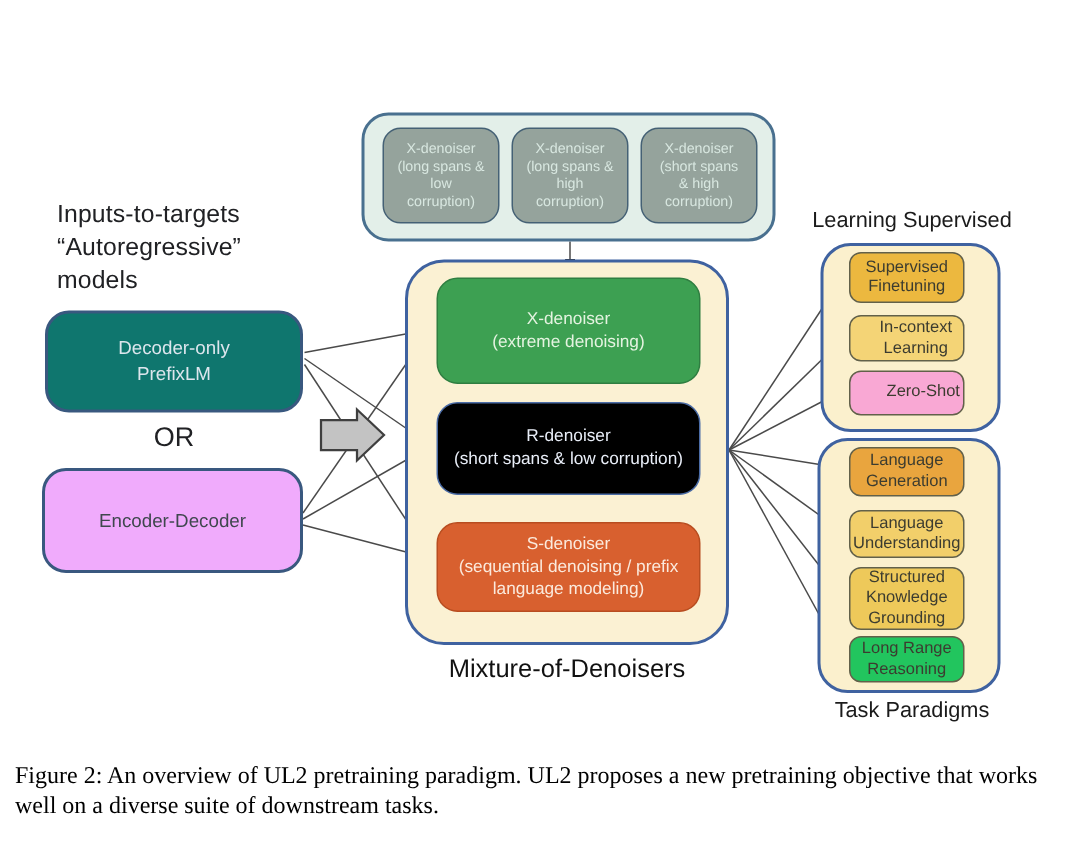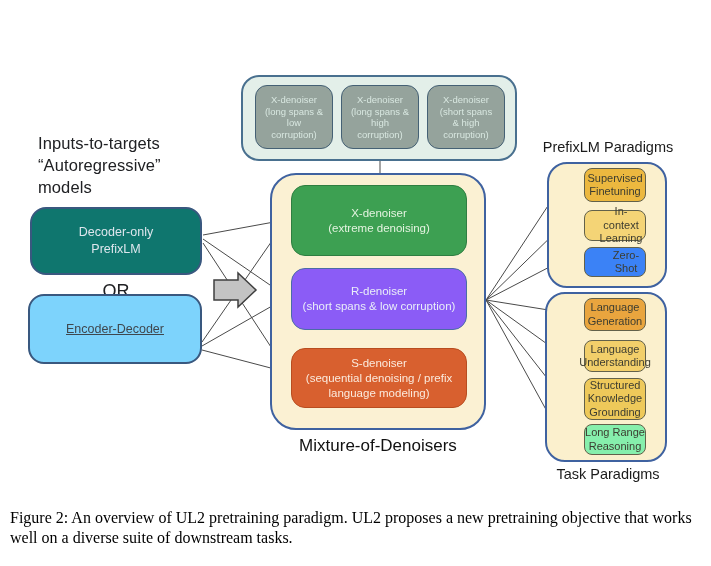--- a/index.html
+++ b/index.html
@@ -19,41 +19,41 @@
   .gbox1{left:255px;} .gbox2{left:341px;} .gbox3{left:427px;}
   .gbox .t{display:block;}
 
   
   .heading{left:38px;top:132px;width:180px;font-size:16.5px;line-height:22px;
     color:#202124;font-weight:500;letter-spacing:.1px;}
   .model-box{border-radius:16px;font-size:12.5px;line-height:17px;flex-direction:column;}
   .decoder{left:30px;top:207px;width:172px;height:68px;background:#0f766e;
     border:2px solid #39587f;color:#dde6ed;}
   .or-label{left:30px;top:279px;width:172px;height:24px;font-size:18px;color:#202124;font-weight:500;}
-  .encoder{left:28px;top:294px;width:174px;height:70px;background:#7dd3fc;
-    border:2px solid #39587f;color:#3f474e;text-decoration:underline;}
+  .encoder{left:28px;top:312px;width:174px;height:70px;background:#f0abfc;
+    border:2px solid #39587f;color:#3f474e;}
 
   
   .mod{left:270px;top:173px;width:216px;height:257px;background:#fbf1d3;
     border:2px solid #3f62a0;border-radius:26px;}
   .mbox{left:291px;width:176px;border-radius:14px;flex-direction:column;font-size:11.5px;line-height:15px;}
   .m-green{top:185px;height:71px;background:#3da052;border:1px solid #2f7e41;color:#e4f3e0;}
-  .m-blue{top:268px;height:62px;background:#8b5cf6;border:1px solid #4b6ca6;color:#e9eef8;align-items:center;}
+  .m-blue{top:268px;height:62px;background:#000000;border:1px solid #4b6ca6;color:#e9eef8;align-items:center;}
   .m-orange{top:348px;height:60px;background:#d8602f;border:1px solid #b84d20;color:#fbeadd;}
   .mod-label{left:262px;top:436px;width:232px;font-size:17px;color:#111;font-weight:500;}
 
   
   .side-label{width:150px;font-size:14.5px;color:#1b1b1b;font-weight:500;}
   .lp-label{left:533px;top:139px;}
   .tp-label{left:533px;top:466px;}
   .para-panel{background:#fbf0cd;border:2px solid #3f62a0;border-radius:20px;}
   .lp{left:547px;top:162px;width:120px;height:126px;}
   .tp{left:545px;top:292px;width:122px;height:170px;}
-  .ybox{left:566px;width:62px;border:1.5px solid #62614a;border-radius:8px;
-    color:#3c3c30;font-size:11px;line-height:13.5px;margin-left:18px;}
+  .ybox{left:566px;width:77px;border:1.5px solid #62614a;border-radius:8px;
+    color:#3c3c30;font-size:11px;line-height:13.5px;}
   .y1{top:168px;height:34px;} .y2{top:210px;height:31px;} .y3{top:247px;height:30px;}
   .y4{top:298px;height:33px;} .y5{top:340px;height:32px;} .y6{top:378px;height:42px;} .y7{top:424px;height:31px;}
 
   
   .arrows{left:0;top:0;width:711px;height:566px;pointer-events:none;}
 
   
   .caption{left:10px;top:508px;width:694px;font-family:"Liberation Serif","DejaVu Serif",serif;
     font-size:16px;line-height:20px;color:#000;}
 </style>
@@ -129,34 +129,34 @@
     <span>R-denoiser</span>
     <span class="pre">(short spans &amp; low corruption)</span>
   </div>
   <div class="abs center mbox m-orange">
     <span>S-denoiser</span>
     <span class="pre">(sequential denoising / prefix
 language modeling)</span>
   </div>
   <div class="abs center mod-label">Mixture-of-Denoisers</div>
 
-  <div class="abs center side-label lp-label">PrefixLM Paradigms</div>
+  <div class="abs center side-label lp-label">Learning Supervised</div>
   <div class="abs para-panel lp"></div>
   <div class="abs center ybox y1 pre" style="background-color: rgb(236, 184, 63);">Supervised
 Finetuning</div>
   <div class="abs center ybox y2 pre" style="background-color: rgb(244, 212, 118); padding-left: 12px;">In-context
 Learning</div>
-  <div class="abs center ybox y3 pre" style="background-color: #3b82f6; padding-left: 22px;">Zero-Shot</div>
+  <div class="abs center ybox y3 pre" style="background-color: #f9a8d4; padding-left: 22px;">Zero-Shot</div>
 
   <div class="abs para-panel tp"></div>
   <div class="abs center ybox y4 pre" style="background-color: rgb(233, 165, 62);">Language
 Generation</div>
   <div class="abs center ybox y5 pre" style="background-color: rgb(242, 207, 106);">Language
 Understanding</div>
   <div class="abs center ybox y6 pre" style="background-color: rgb(238, 201, 90);">Structured
 Knowledge
 Grounding</div>
-  <div class="abs center ybox y7 pre" style="background-color: #86efac;">Long Range
+  <div class="abs center ybox y7 pre" style="background-color: #22c55e;">Long Range
 Reasoning</div>
   <div class="abs center side-label tp-label">Task Paradigms</div>
 
   <div class="abs caption">Figure 2: An overview of UL2 pretraining paradigm. UL2 proposes a new pretraining objective that works well on a diverse suite of downstream tasks.</div>
 </div>
 
 </body></html>

